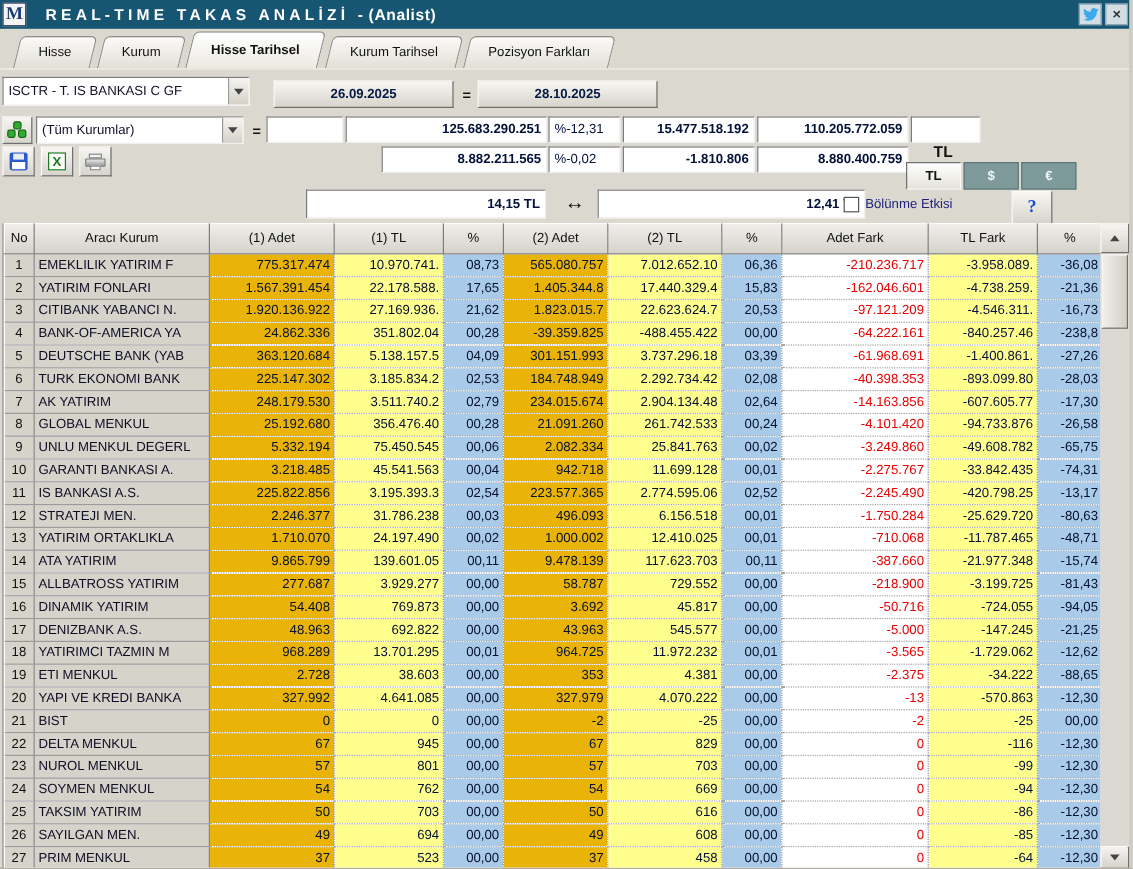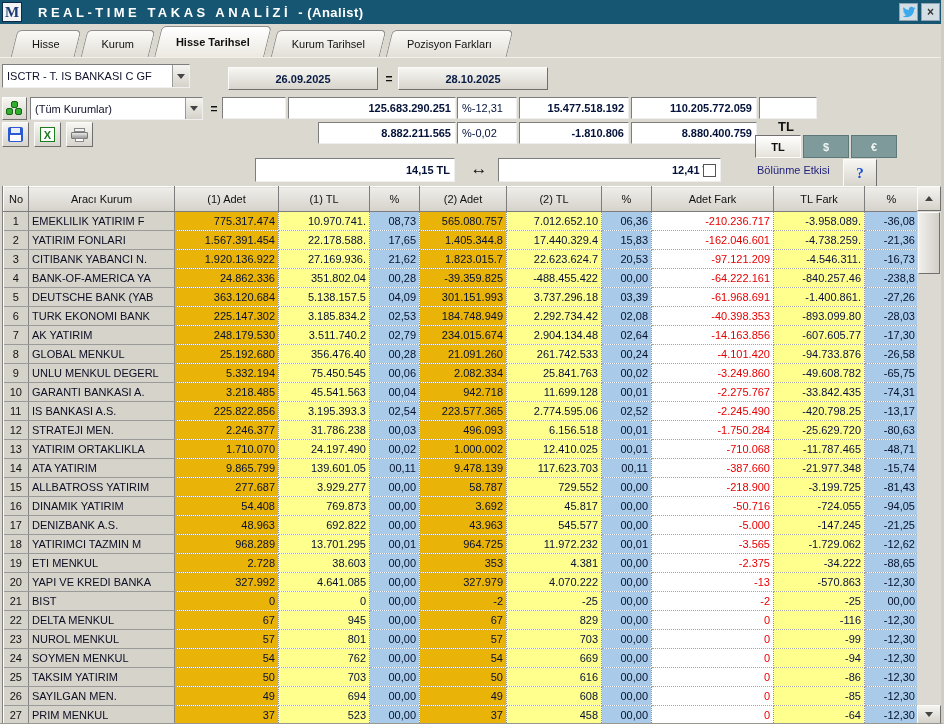--- a/index.html
+++ b/index.html
@@ -137,21 +137,21 @@
     <div class="tab">
         <span>Kurum Tarihsel</span>
       </div>
     <div class="tab">
         <span>Pozisyon Farkları</span>
       </div>
   </div>
 
   <div class="panel">
 
-    <div class="combo abs" style="left:2px;top:6px;width:188px;height:24px;">
+    <div class="combo abs" style="left:2px;top:6px;width:206px;height:24px;">
       <span>ISCTR - T. IS BANKASI C GF</span>
       <span class="arrow-btn">
           <i class="tri-down"></i>
         </span>
     </div>
     <div class="btn3d abs" style="left:228px;top:9px;width:150px;height:23px;">26.09.2025</div>
     <div class="eq abs" style="left:382px;top:9px;width:14px;height:23px;">=</div>
     <div class="btn3d abs" style="left:398px;top:9px;width:150px;height:23px;">28.10.2025</div>
 
     <div class="iconbtn abs" style="left:2px;top:39px;width:25px;height:23px;">
@@ -198,21 +198,21 @@
     <div class="tl-label abs" style="left:778px;top:61px;">TL</div>
 
     <div class="cur-btn on abs" style="left:755px;top:77px;width:46px;height:23px;">TL</div>
     <div class="cur-btn off abs" style="left:803px;top:77px;width:46px;height:23px;">$</div>
     <div class="cur-btn off abs" style="left:851px;top:77px;width:46px;height:23px;">€</div>
 
     <div class="vbox right bold abs" style="left:255px;top:100px;width:200px;height:24px;">14,15 TL</div>
     <div class="arrow-lr abs" style="left:462px;top:101px;width:34px;text-align:center;">↔</div>
     <div class="vbox right bold abs" style="left:498px;top:100px;width:223px;height:24px;">12,41 TL</div>
     <span class="checkbox abs" style="left:703px;top:106px;"></span>
-    <span class="cb-label abs" style="left:721px;top:106px;margin-left:36px;">Bölünme Etkisi</span>
+    <span class="cb-label abs" style="left:721px;top:106px;">Bölünme Etkisi</span>
     <div class="iconbtn abs" style="left:843px;top:101px;width:34px;height:28px;">
       <span class="help-q">?</span>
     </div>
   </div>
 
   <div class="grid-wrap">
     <table class="grid">
       <colgroup>
           <col style="width: 25px;">
           <col style="width: 146px;">

